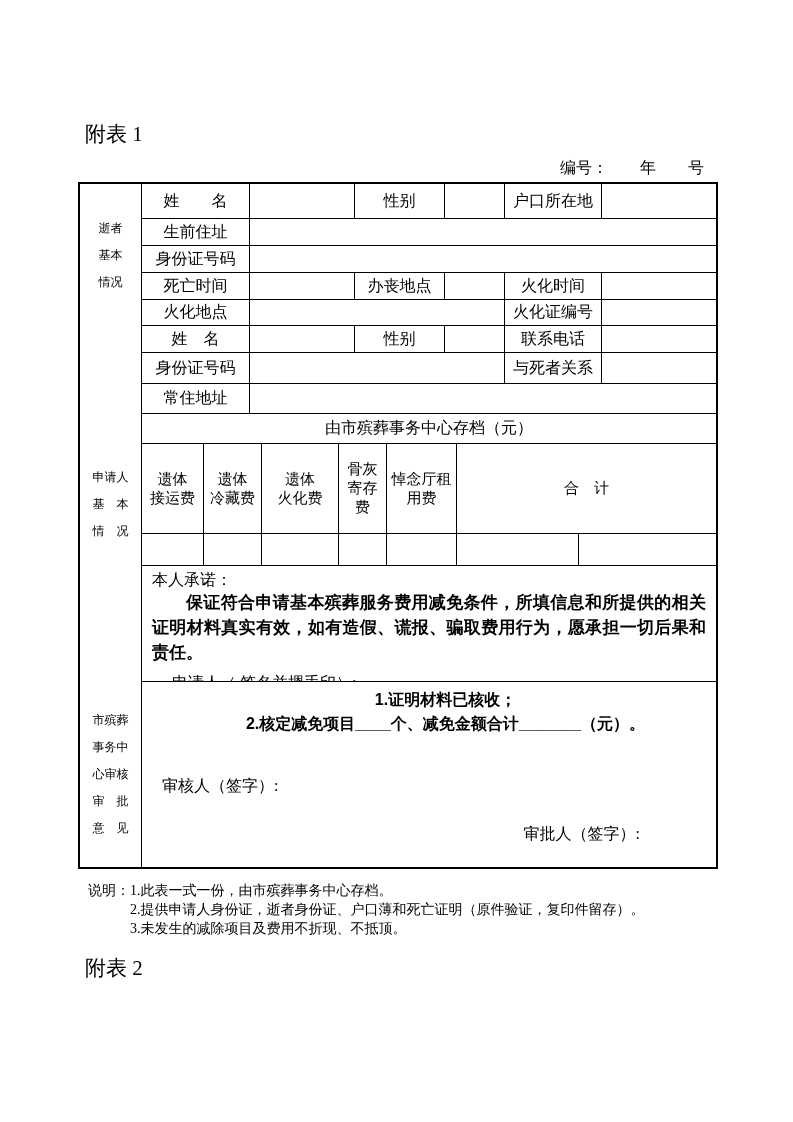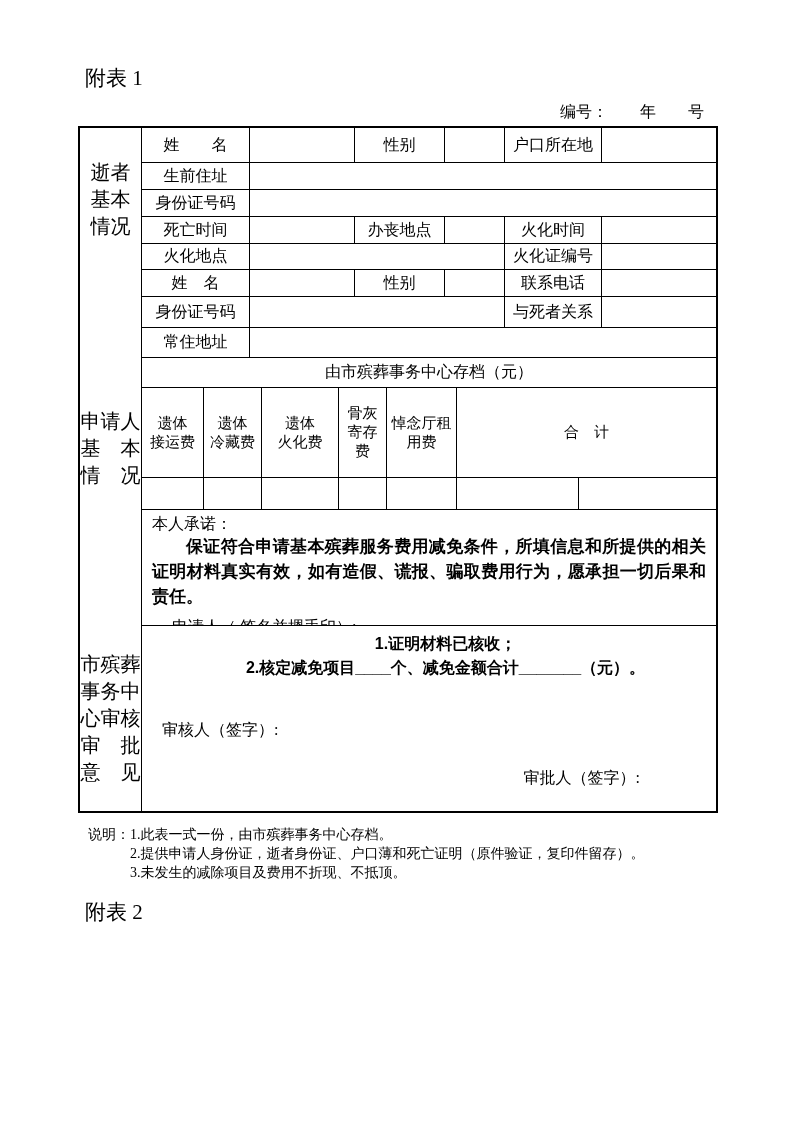--- a/index.html
+++ b/index.html
@@ -3,36 +3,36 @@
 <meta charset="utf-8">
 <style>
   * { margin:0; padding:0; box-sizing:border-box; }
   html,body { background:#ffffff; }
   body {
     width:793px; height:1122px;
     font-family:"Liberation Serif","DejaVu Serif",serif;
     color:#000;
     overflow:hidden;
   }
-  .content { width:640px; margin-left:78px; padding-top:64px; }
+  .content { width:640px; margin-left:78px; padding-top:120px; }
 
   .appendix { font-size:21px; margin-left:7px; }
   .form-title {
     text-align:center; font-size:28px; font-weight:bold;
     font-family:"Liberation Sans","DejaVu Sans",sans-serif;
     letter-spacing:2px; margin-top:16px;
   }
   .serial-line { text-align:right; font-size:16px; margin:10px 14px 3px 0; }
 
   .ftable { border:2px solid #000; width:640px; }
   .band { display:flex; align-items:stretch; }
   .sec-label {
     flex:0 0 62px; width:62px; border-right:1px solid #000;
     display:flex; align-items:center; justify-content:center;
-    text-align:center; font-size:20px; line-height:27px;
+    text-align:center; font-size:12px; line-height:27px;
   }
   .sec-body { flex:1 1 0; display:flex; flex-direction:column; min-width:0; }
   .row { display:flex; align-items:stretch; border-bottom:1px solid #000; }
   .ftable .band:last-child .row:last-child { border-bottom:none; }
   .cell {
     flex:0 0 auto; border-right:1px solid #000;
     display:flex; align-items:center; justify-content:center;
     text-align:center; font-size:16px; overflow:hidden;
   }
   .cell:last-child { border-right:none; }

